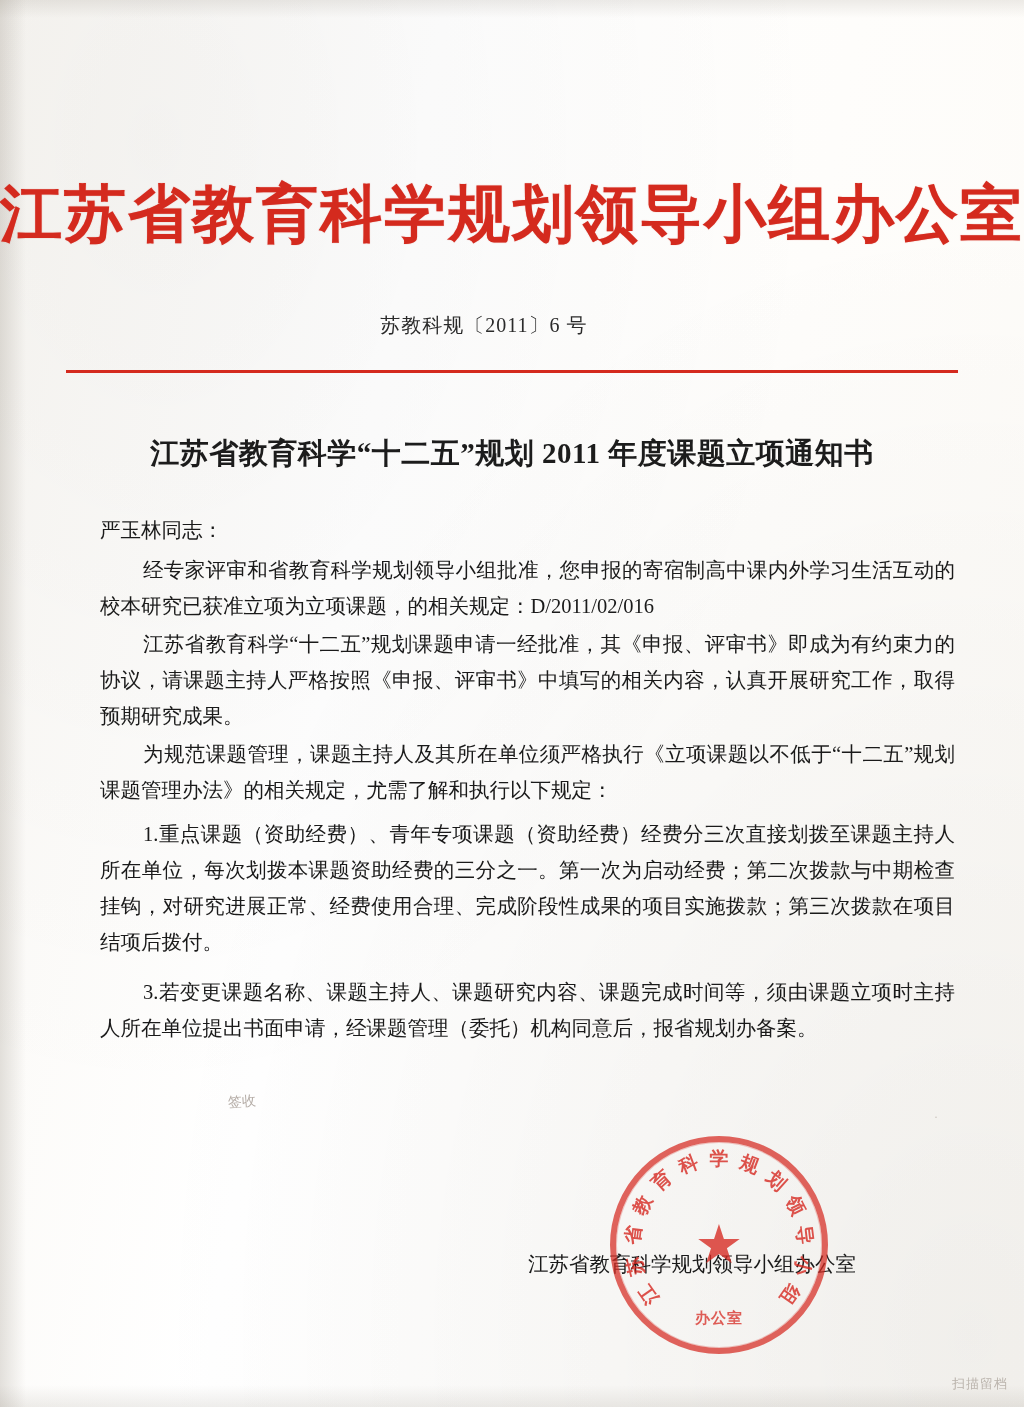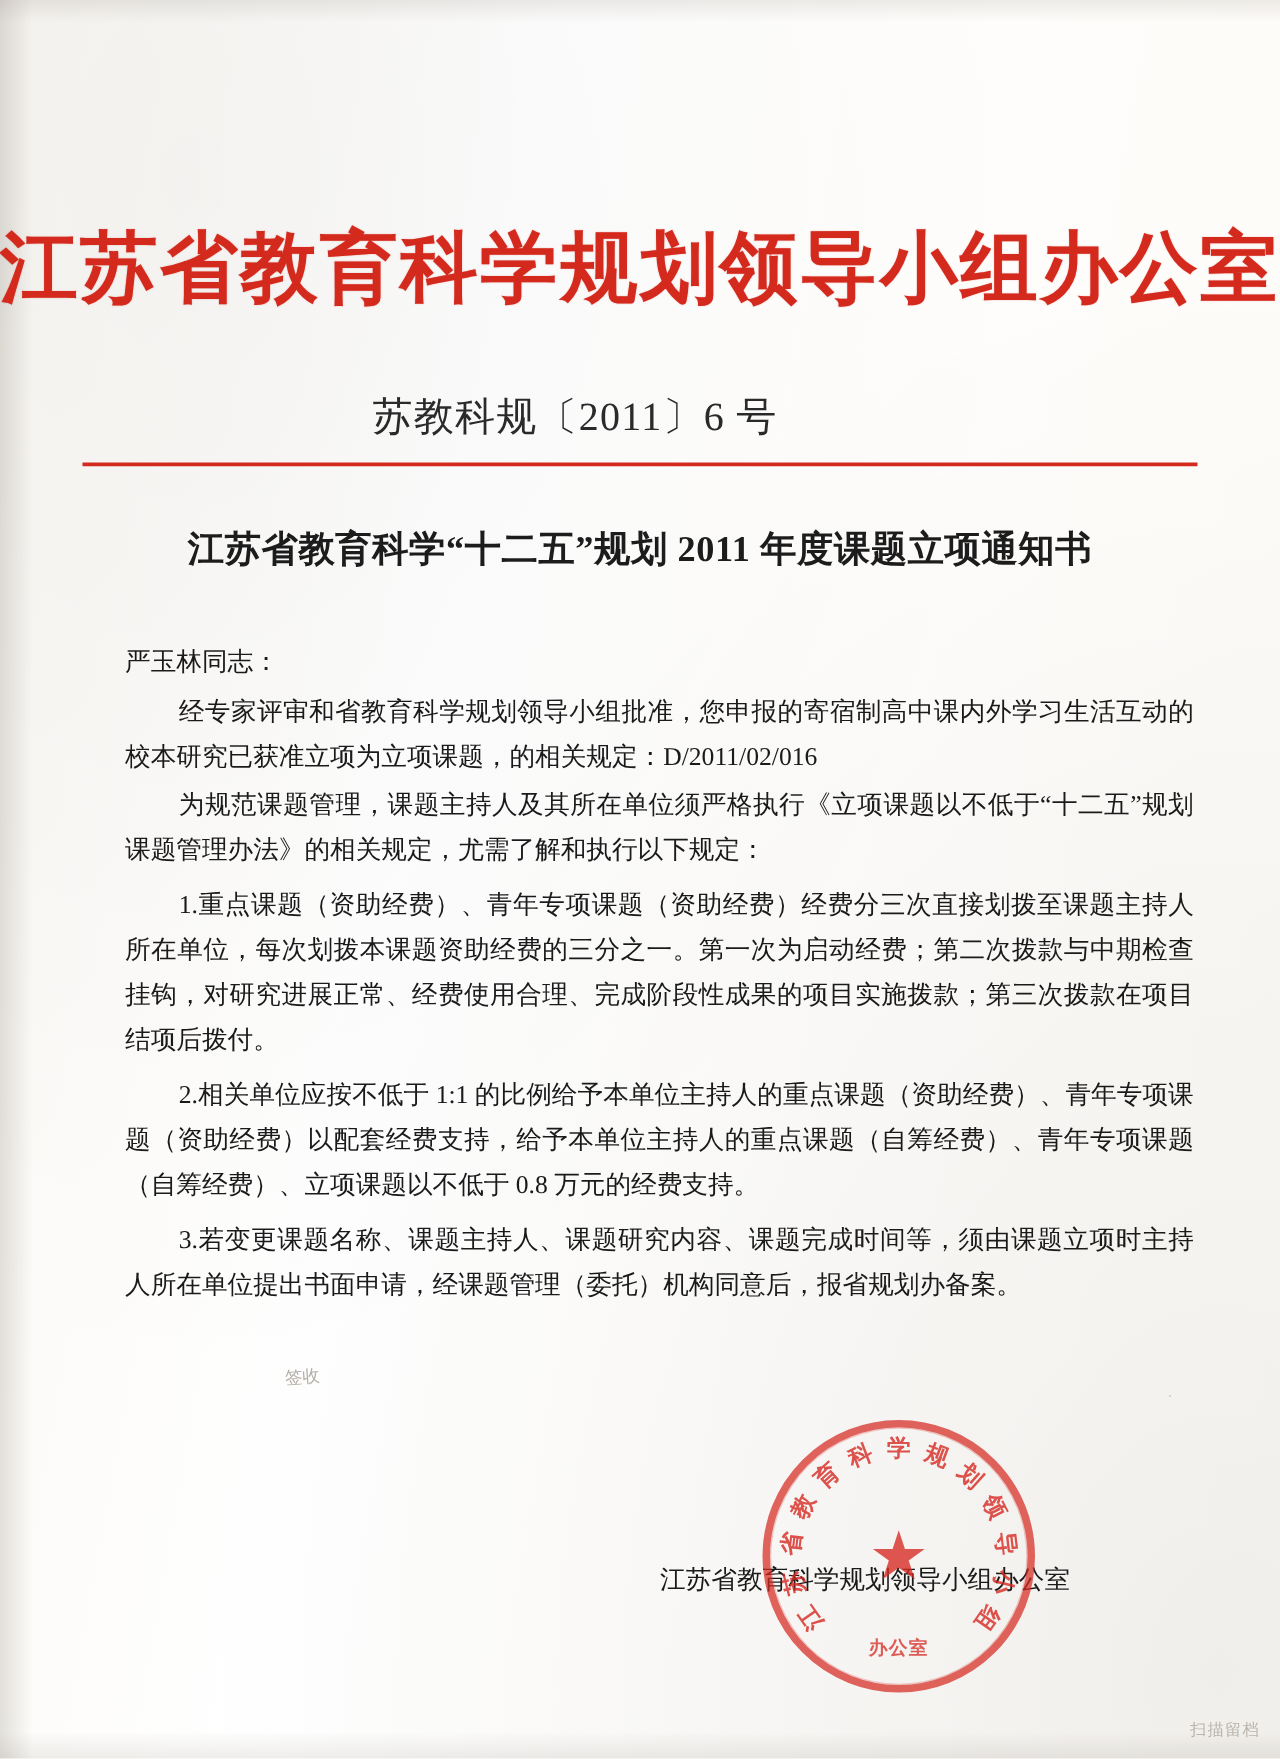--- a/index.html
+++ b/index.html
@@ -61,37 +61,38 @@
     text-shadow: 0 0 1px rgba(212,42,30,0.5);
     white-space: nowrap;
   }
 
   .doc-number {
     position: absolute;
     top: 312px;
     left: 0;
     width: 920px;
     text-align: center;
-    font-size: 32px;
+    font-size: 20px;
     color: #2a2a2a;
     letter-spacing: 1px;
+    padding-left: 24px;
   }
 
   .red-rule {
     position: absolute;
     top: 370px;
     left: 66px;
     width: 892px;
     height: 3px;
     background: #d42a1e;
   }
 
   .subject {
     position: absolute;
-    top: 420px;
+    top: 434px;
     left: 0;
     width: 1024px;
     text-align: center;
     font-size: 29px;
     font-weight: bold;
     color: #1c1c1c;
     letter-spacing: 0.5px;
     white-space: nowrap;
   }
 
@@ -228,30 +229,30 @@
   <div class="body-block">
 
     <div class="p salutation">
       <span class="u">严玉林</span><span>同志：</span>
     </div>
 
     <div class="p indent">
       <span>经专家评审和省教育科学规划领导小组批准，您申报的</span><span class="u">寄宿制高中课内外学习生活互动的校本研究</span><span>已获准立项为</span><span class="u">立项</span><span>课题，的相关规定：</span><span class="u">D/2011/02/016</span>
     </div>
 
+    <div class="p indent">江苏省教育科学“十二五”规划课题申请一经批准，其《申报、评审书》即成为有约束力的协议，请课题主持人严格按照《申报、评审书》中填写的相关内容，认真开展研究工作，取得预期研究成果。</div>
 
     <div class="p indent">为规范课题管理，课题主持人及其所在单位须严格执行《立项课题以不低于“十二五”规划课题管理办法》的相关规定，尤需了解和执行以下规定：</div>
 
     <div class="gap-small"></div>
 
     <div class="p indent">1.重点课题（资助经费）、青年专项课题（资助经费）经费分三次直接划拨至课题主持人所在单位，每次划拨本课题资助经费的三分之一。第一次为启动经费；第二次拨款与中期检查挂钩，对研究进展正常、经费使用合理、完成阶段性成果的项目实施拨款；第三次拨款在项目结项后拨付。</div>
 
     <div class="gap-small"></div>
 
-    <div class="p indent">2.相关单位应按不低于 1:1 的比例给予本单位主持人的重点课题（资助经费）、青年专项课题（资助经费）以配套经费支持，给予本单位主持人的重点课题（自筹经费）、青年专项课题（自筹经费）、立项课题以不低于 0.8 万元的经费支持。</div>
 
     <div class="gap-small"></div>
 
     <div class="p indent">3.若变更课题名称、课题主持人、课题研究内容、课题完成时间等，须由课题立项时主持人所在单位提出书面申请，经课题管理（委托）机构同意后，报省规划办备案。</div>
   </div>
 
   <div class="signature">
     <div>江苏省教育科学规划领导小组办公室</div>
   </div>
 

